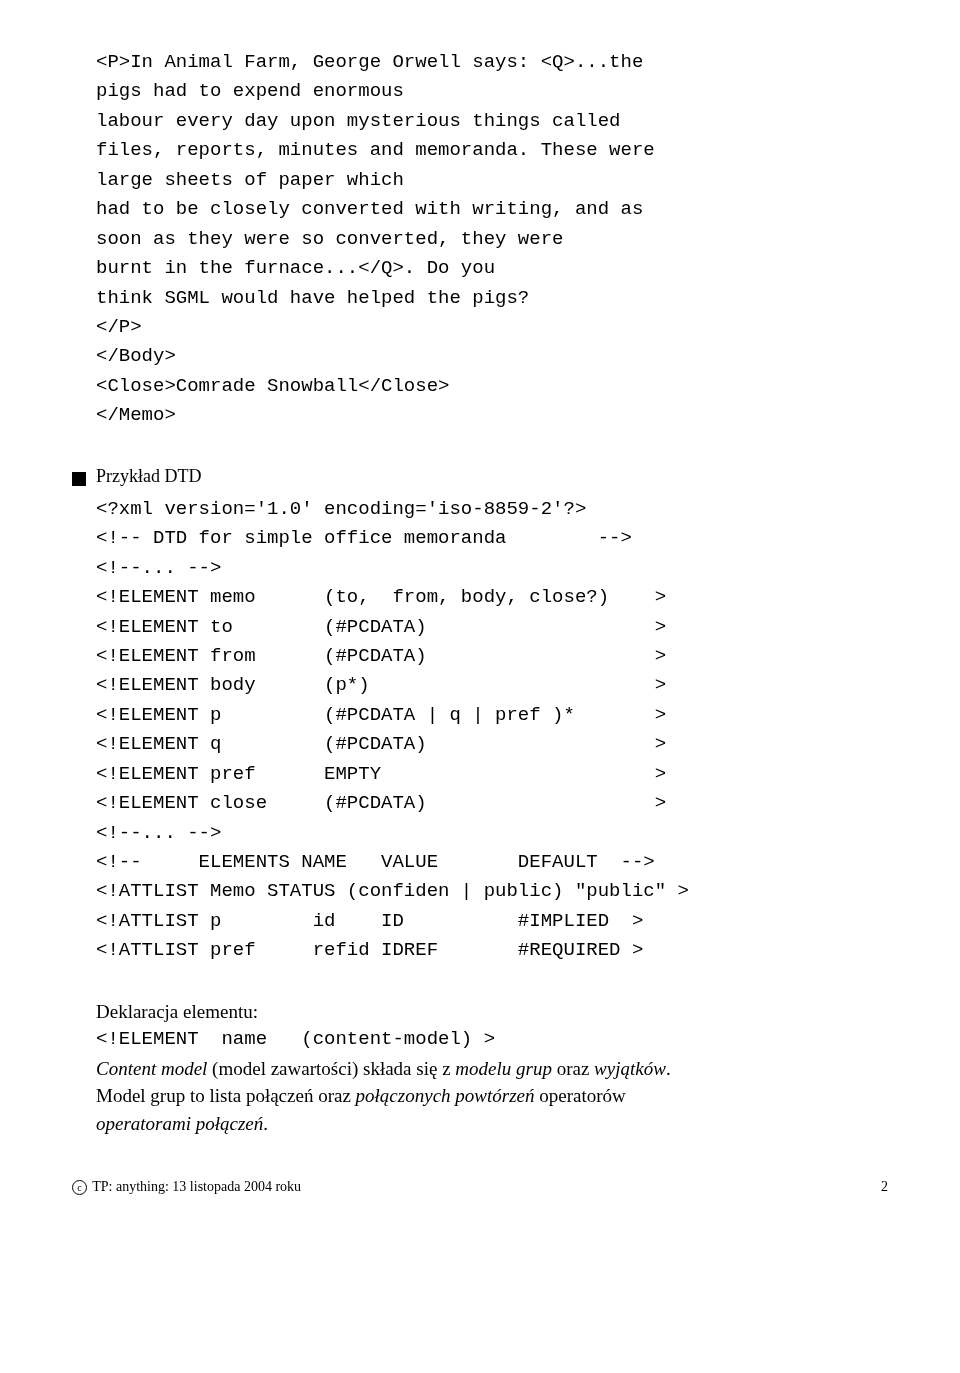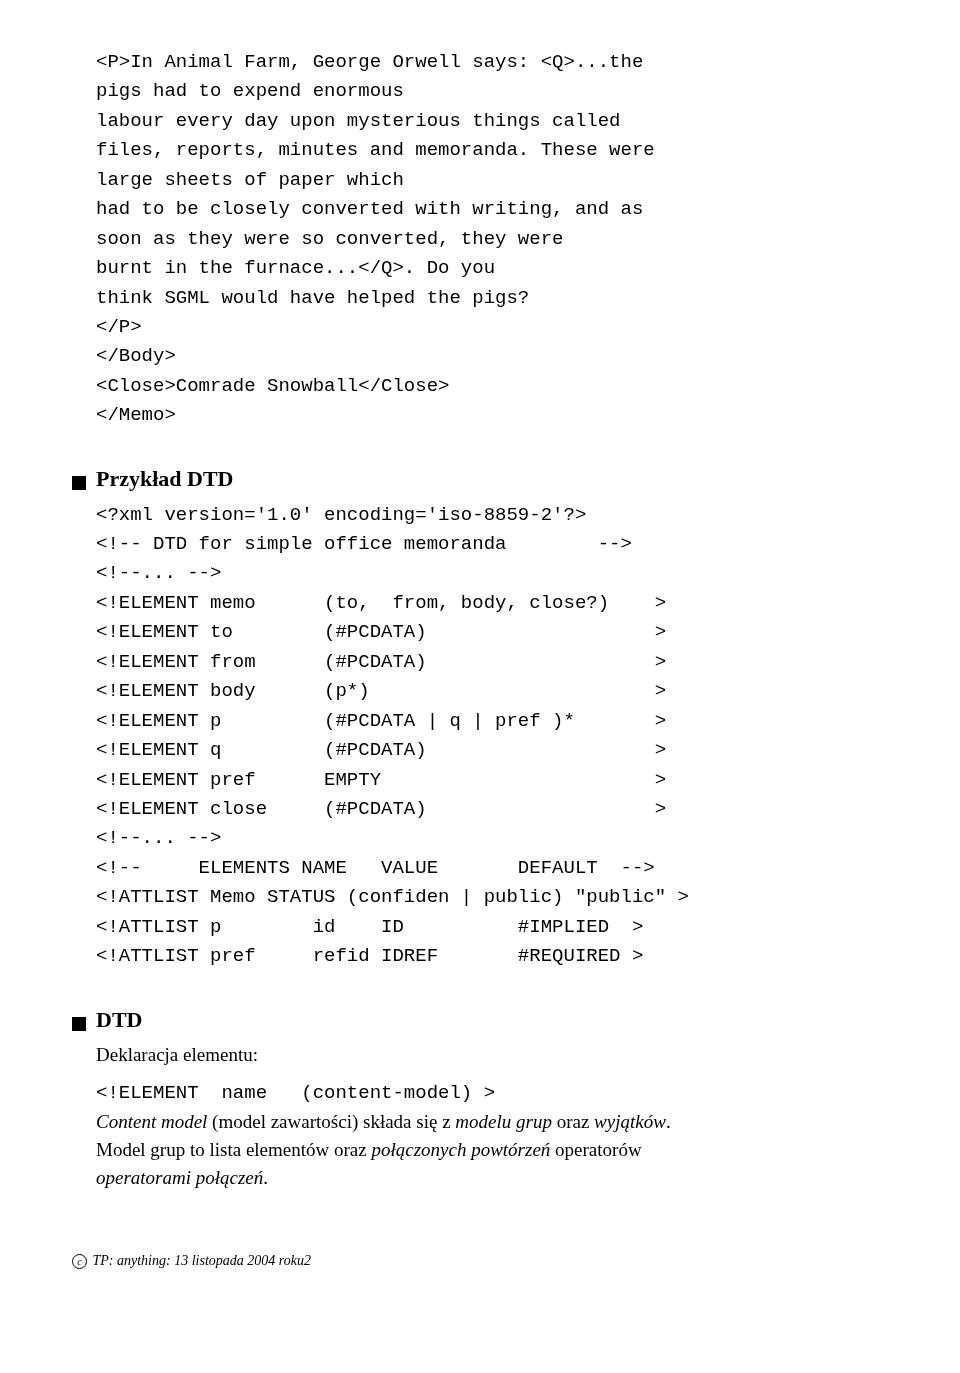--- a/index.html
+++ b/index.html
@@ -30,32 +30,32 @@
   .bullet {
     width: 14px;
     height: 14px;
     background: #000;
     flex: 0 0 14px;
     margin-right: 10px;
     position: relative;
     top: 4px;
   }
   .sect-title {
-    font-weight: bold;
-    font-size: 22px;
+    font-weight: normal;
+    font-size: 18px;
   }
   .indent {
     margin-left: 24px;
   }
   .italic { font-style: italic; }
   .footer {
     display: flex;
+    justify-content: space-between;
     font-size: 14px;
-    margin-top: 60px;
-    font-style: italic;
+    margin-top: 40px;
   }
   .circled {
     display: inline-block;
     border: 1px solid #000;
     border-radius: 50%;
     width: 13px;
     height: 13px;
     line-height: 13px;
     text-align: center;
     font-size: 10px;
@@ -96,30 +96,26 @@
 &lt;!ELEMENT pref      EMPTY                        &gt;
 &lt;!ELEMENT close     (#PCDATA)                    &gt;
 &lt;!--... --&gt;
 &lt;!--     ELEMENTS NAME   VALUE       DEFAULT  --&gt;
 &lt;!ATTLIST Memo STATUS (confiden | public) "public" &gt;
 &lt;!ATTLIST p        id    ID          #IMPLIED  &gt;
 &lt;!ATTLIST pref     refid IDREF       #REQUIRED &gt;</div>
 </div>
 
 <div class="section">
-  <div class="bullet-row">
-    <div class="bullet"></div>
-    <div class="sect-title">DTD</div>
-  </div>
   <div class="indent">Deklaracja elementu:</div>
-  <div class="mono indent" style="margin-top:10px;">&lt;!ELEMENT  name   (content-model) &gt;</div>
+  <div class="mono indent" style="margin-top:0;">&lt;!ELEMENT  name   (content-model) &gt;</div>
   <div class="indent" style="">
     <span class="italic">Content model</span><span> (model zawartości) składa się z </span><span class="italic">modelu grup</span><span> oraz </span><span class="italic">wyjątków</span><span>.</span>
     <br>
-    <span>Model grup to lista elementów oraz </span><span class="italic">połączonych powtórzeń</span><span> operatorów</span>
+    <span>Model grup to lista połączeń oraz </span><span class="italic">połączonych powtórzeń</span><span> operatorów</span>
     <br>
     <span class="italic">operatorami połączeń</span><span>.</span>
   </div>
 </div>
 
 <div class="footer">
   <div>
     <span class="circled">c</span><span> TP: anything: 13 listopada 2004 roku</span>
   </div>
   <div>2</div>

